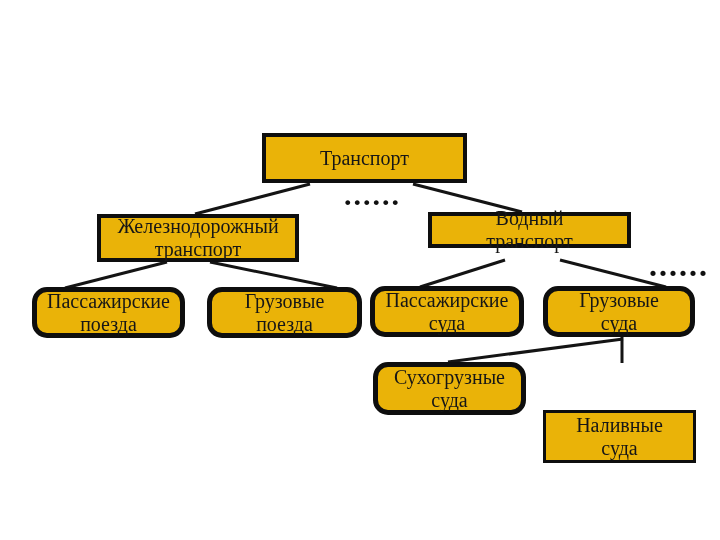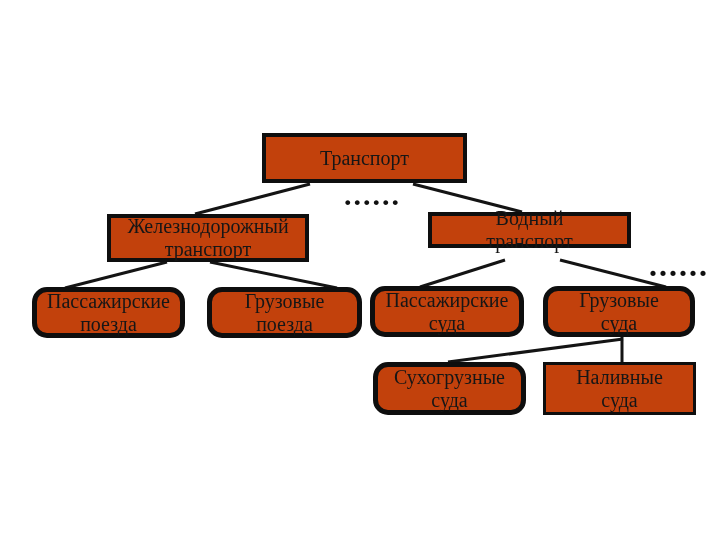--- a/index.html
+++ b/index.html
@@ -12,49 +12,49 @@
     font-family: "Liberation Serif", "DejaVu Serif", serif;
     overflow: hidden;
   }
   .edges {
     position: absolute;
     left: 0; top: 0;
     width: 720px; height: 540px;
   }
   .node {
     position: absolute;
-    background: #c2410c;
+    background: #eab308;
     border: 4px solid #0e0e0e;
     display: flex;
     flex-direction: column;
     align-items: center;
     justify-content: center;
     text-align: center;
     color: #161616;
     font-size: 20px;
     line-height: 23px;
     white-space: nowrap;
   }
   .node.heavy { border-width: 5px; border-radius: 15px; }
-  .node.thin  { border-width: 3px; }
+  .node.thin  { border-width: 3px; margin-top: 48px; }
   .node .lbl { display: block; }
   .dots {
     position: absolute;
     color: #101010;
     font-weight: bold;
     font-size: 30px;
     line-height: 1;
     letter-spacing: 2px;
     white-space: nowrap;
   }
   .dots.right { font-size: 32px; }
 
   
   #node-transport        { left: 262px; top: 133px; width: 205px; height: 50px; }
-  #node-railway          { left:  97px; top: 214px; width: 202px; height: 48px; margin-left: 10px; }
+  #node-railway          { left:  97px; top: 214px; width: 202px; height: 48px; }
   #node-water            { left: 428px; top: 212px; width: 203px; height: 36px; }
   #node-passenger-trains { left:  32px; top: 287px; width: 153px; height: 51px; }
   #node-freight-trains   { left: 207px; top: 287px; width: 155px; height: 51px; }
   #node-passenger-ships  { left: 370px; top: 286px; width: 154px; height: 51px; }
   #node-freight-ships    { left: 543px; top: 286px; width: 152px; height: 51px; }
   #node-dry-cargo-ships  { left: 373px; top: 362px; width: 153px; height: 53px; }
   #node-tanker-ships     { left: 543px; top: 362px; width: 153px; height: 53px; }
 
   #dots-center { left: 344px; top: 180px; }
   #dots-right  { left: 649px; top: 249px; }

